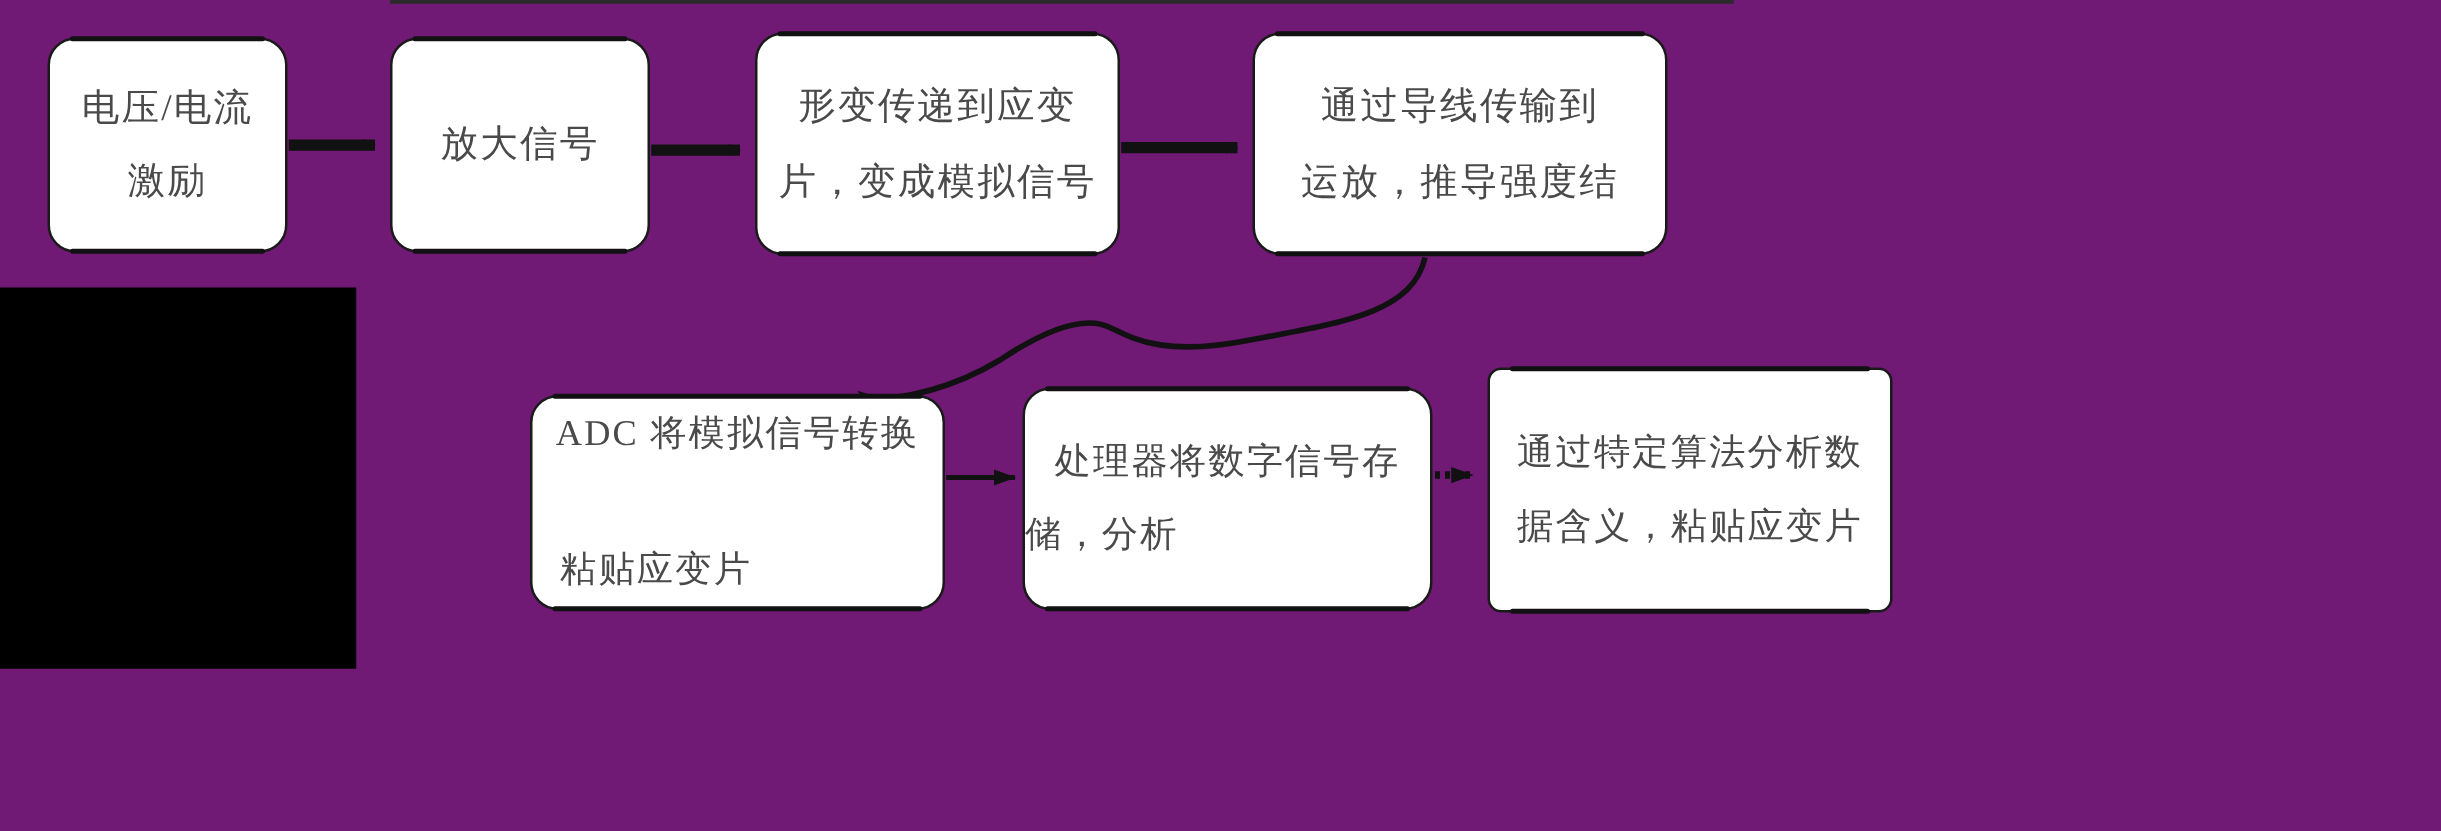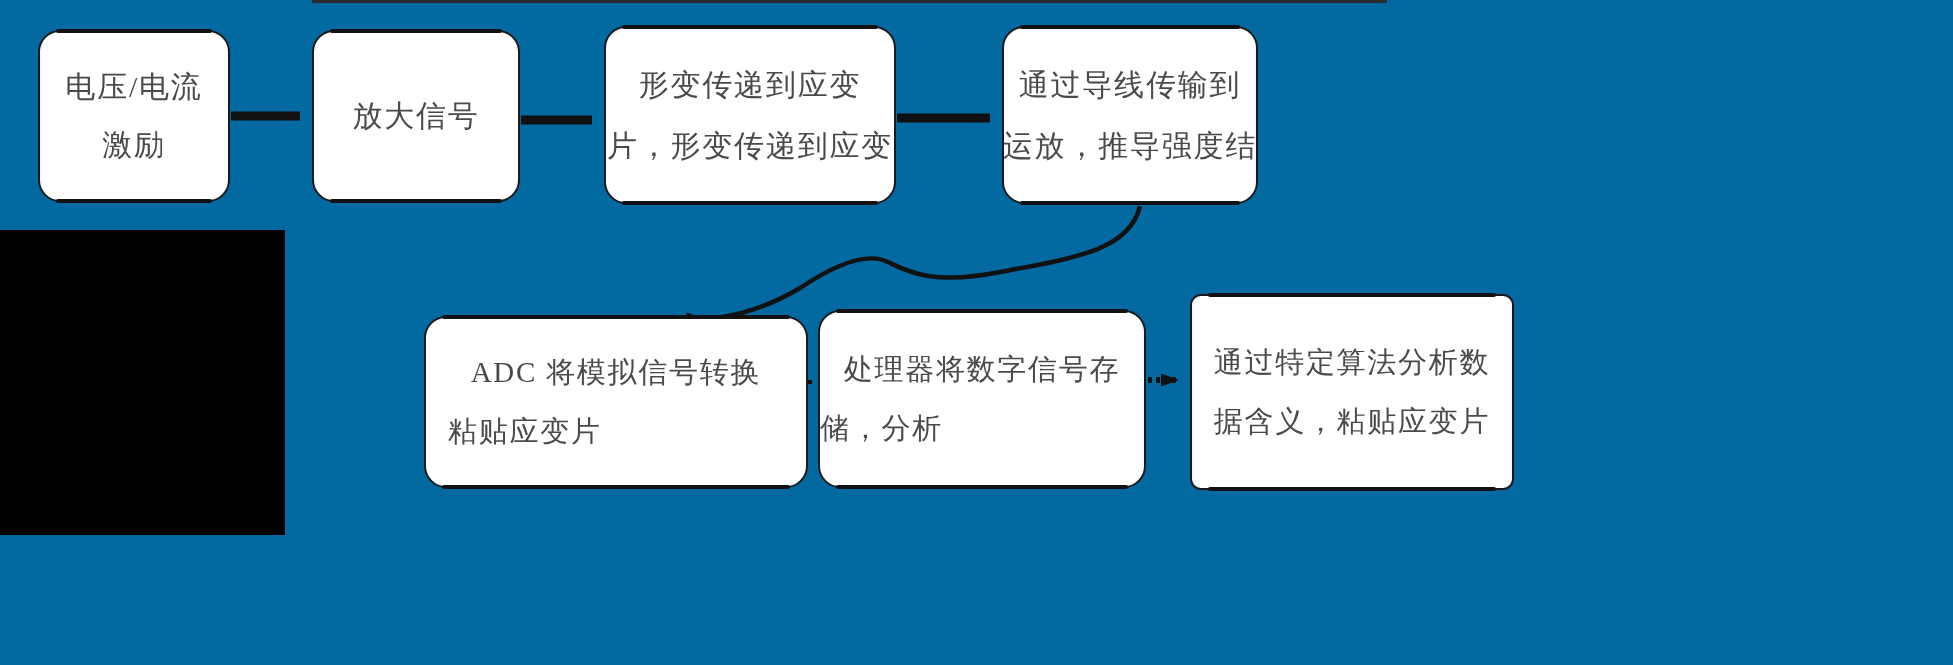--- a/index.html
+++ b/index.html
@@ -7,21 +7,21 @@
     padding: 0;
     background: #ffffff;
   }
   body {
     font-family: "Liberation Serif", "DejaVu Serif", serif;
   }
   #canvas {
     position: relative;
     width: 1953px;
     height: 665px;
-    background: #0369a1;
+    background: #701a75;
     overflow: hidden;
   }
   
   .top-rule {
     position: absolute;
     background: #2b2b2b;
   }
   
   .black-block {
     position: absolute;
@@ -134,29 +134,29 @@
     <span class="line">电压/电流</span>
     <span class="line">激励</span>
   </div>
 
   <div class="node" style="left:312px; top:30px; width:208px; height:172px; font-size:30px;">
     <span class="line">放大信号</span>
   </div>
 
   <div class="node two-line" style="left:604px; top:26px; width:292px; height:178px; font-size:30px;text-align:center;">
     <span class="line">形变传递到应变</span>
-    <span class="line">片，形变传递到应变</span>
+    <span class="line">片，变成模拟信号</span>
   </div>
 
-  <div class="node two-line" style="left:1002px; top:26px; width:256px; height:178px; font-size:30px;">
+  <div class="node two-line" style="left:1002px; top:26px; width:332px; height:178px; font-size:30px;">
     <span class="line">通过导线传输到</span>
     <span class="line">运放，推导强度结</span>
   </div>
 
-  <div class="node two-line" style="left:424px; top:316px; width:384px; height:172px; font-size:29px;">
+  <div class="node two-line" style="left:424px; top:316px; width:332px; height:172px; font-size:29px;justify-content:space-between;">
     <span class="line">ADC 将模拟信号转换</span>
     <span class="line" style="align-self:flex-start; margin-left:22px;">粘贴应变片</span>
   </div>
 
   <div class="node two-line" style="left:818px; top:310px; width:328px; height:178px; font-size:29px;">
     <span class="line">处理器将数字信号存</span>
     <span class="line" style="align-self:flex-start; ">储，分析</span>
   </div>
 
   <div class="node two-line" style="left:1190px; top:294px; width:324px; height:196px; font-size:29px;border-radius:11px;">

